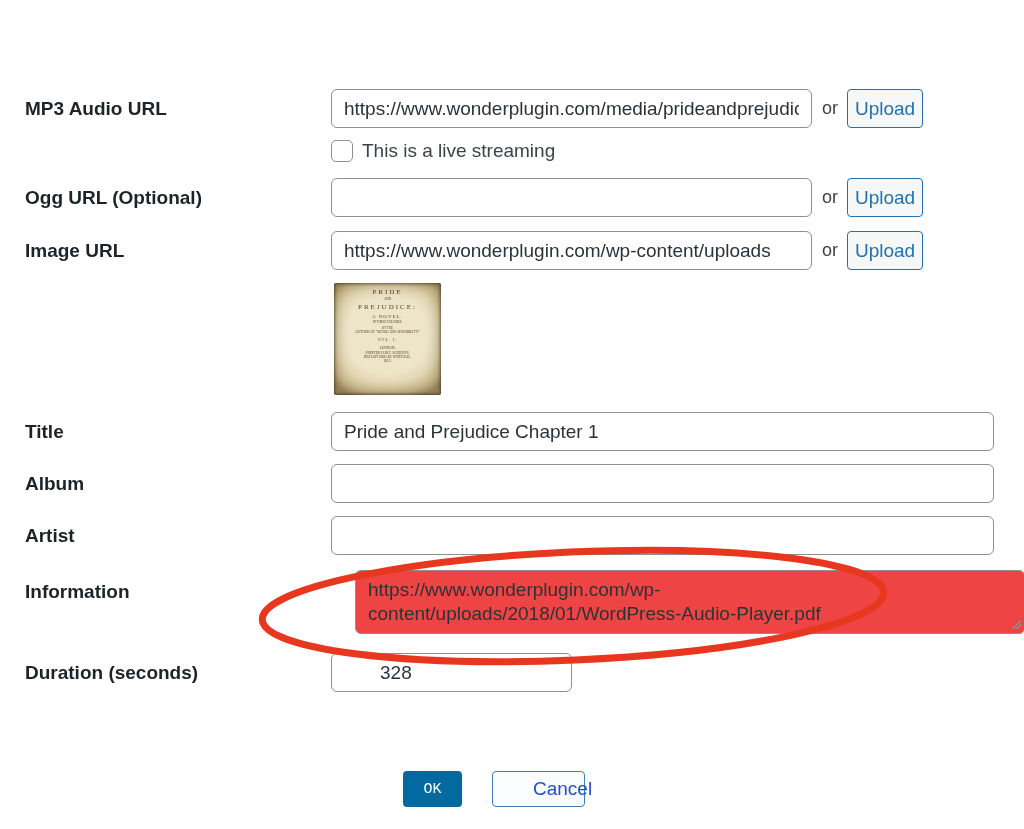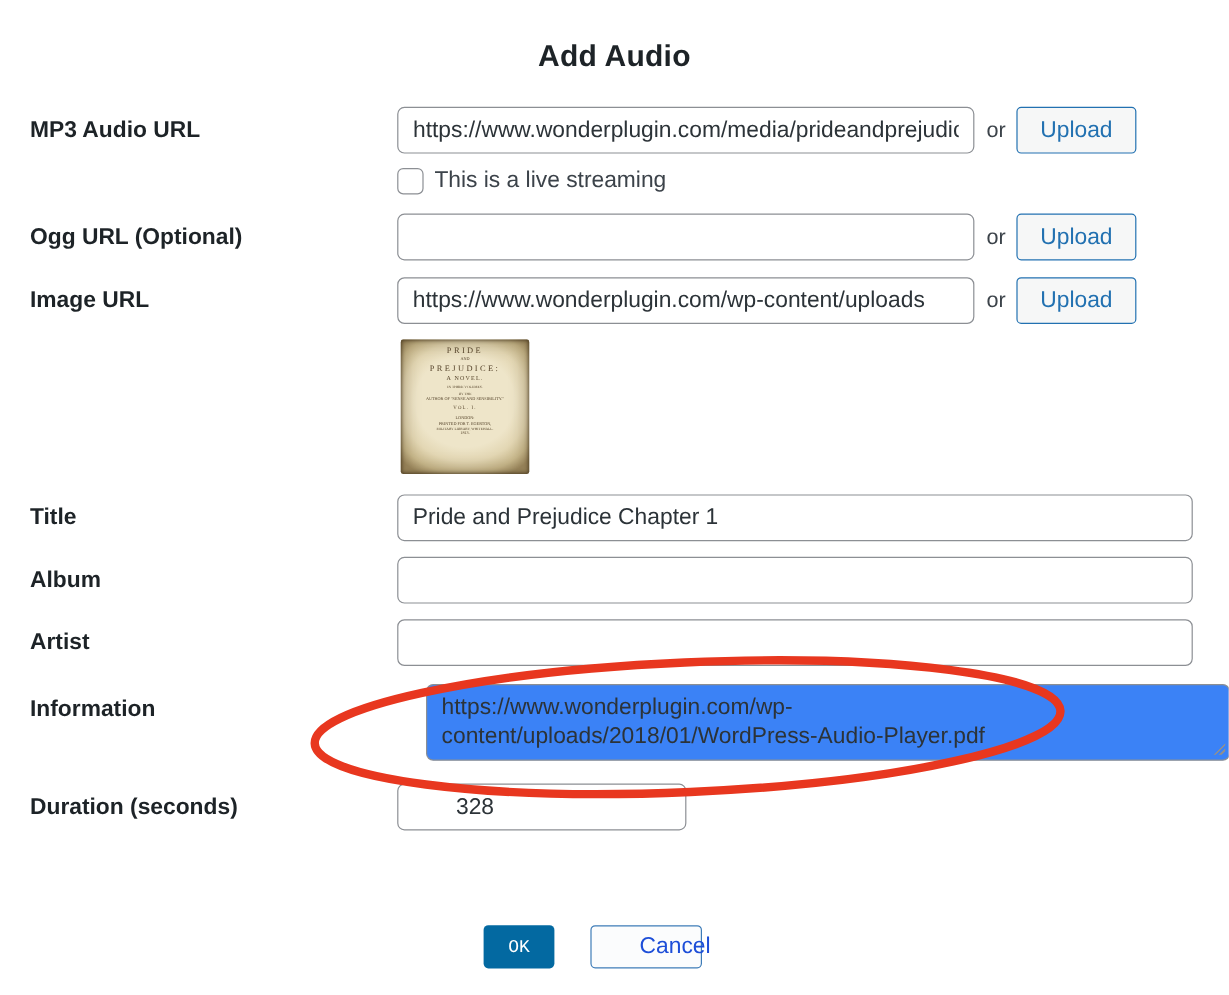--- a/index.html
+++ b/index.html
@@ -16,21 +16,21 @@
   .tinput {
     height:39px; box-sizing:border-box; border:1.5px solid #8c8f94; border-radius:6px;
     font-family:inherit; font-size:19px; color:#2c3338; padding:0 12px; background:#fff;
     outline:none; white-space:nowrap; overflow:hidden;
   }
   .w-url  { width:481px; }
   .w-full { width:663px; }
   .w-dur  { width:241px;padding-left:48px; }
   .or { font-size:18px; color:#3c434a; margin:0 9px 0 10px; }
   .btn-upload {
-    height:39px; width:100px; box-sizing:border-box; border:1.5px solid #2271b1;
+    height:39px; width:76px; box-sizing:border-box; border:1.5px solid #2271b1;
     border-radius:4px; background:#f6f7f7; color:#2271b1; font-size:19px;
     font-family:inherit; cursor:pointer;
   }
   .row-mp3   { top:89px; }
   .row-cb    { top:140px; left:331px; height:22px; }
   .row-ogg   { top:178px; }
   .row-img   { top:231px; }
   .row-title { top:412px; }
   .row-album { top:464px; }
   .row-artist{ top:516px; }
@@ -42,21 +42,21 @@
   .cb {
     appearance:none; -webkit-appearance:none; width:22px; height:22px; margin:0;
     border:1.5px solid #8c8f94; border-radius:5px; background:#fff; cursor:pointer;
   }
   .cb-label { font-size:19px; color:#3c434a; margin-left:9px; }
 
   .ta-wrap { position:relative; }
   .tarea {
     width:670px; height:64px; box-sizing:border-box; border:1.5px solid #8c8f94;
     border-radius:6px; font-family:inherit; font-size:19px; line-height:24px;
-    color:#2c3338; padding:7px 12px; resize:none; overflow:hidden; background:#3b82f6;
+    color:#2c3338; padding:7px 12px; resize:none; overflow:hidden; background:#ef4444;
     outline:none; display:block;
   }
   .handle {
     position:absolute; right:4px; bottom:5px; width:11px; height:11px; cursor:nwse-resize;
     background:linear-gradient(135deg, transparent 0 55%, #8c8f94 55% 64%,
                transparent 64% 77%, #8c8f94 77% 86%, transparent 86%);
   }
 
   .btn-ok {
     width:59px; height:36px; background:#0369a1; color:#ffffff; border:none;
@@ -92,21 +92,20 @@
   .t11 { font-size:3px;   margin-top:1px; }
   .t12 { font-size:3.5px; margin-top:1px; }
 
   .annotation { position:absolute; left:0; top:0; pointer-events:none; }
 </style>
 </head>
 <body>
 
 <div class="stage">
 
-  <div class="dlg-title">Add Audio</div>
 
   <div class="row row-mp3">
     <div class="lbl">MP3 Audio URL</div>
     <input class="tinput w-url" type="text" value="https://www.wonderplugin.com/media/prideandprejudice" style="">
     <span class="or">or</span>
     <button class="btn-upload">Upload</button>
   </div>
 
   <div class="row row-cb">
     <input class="cb" type="checkbox" style="">

